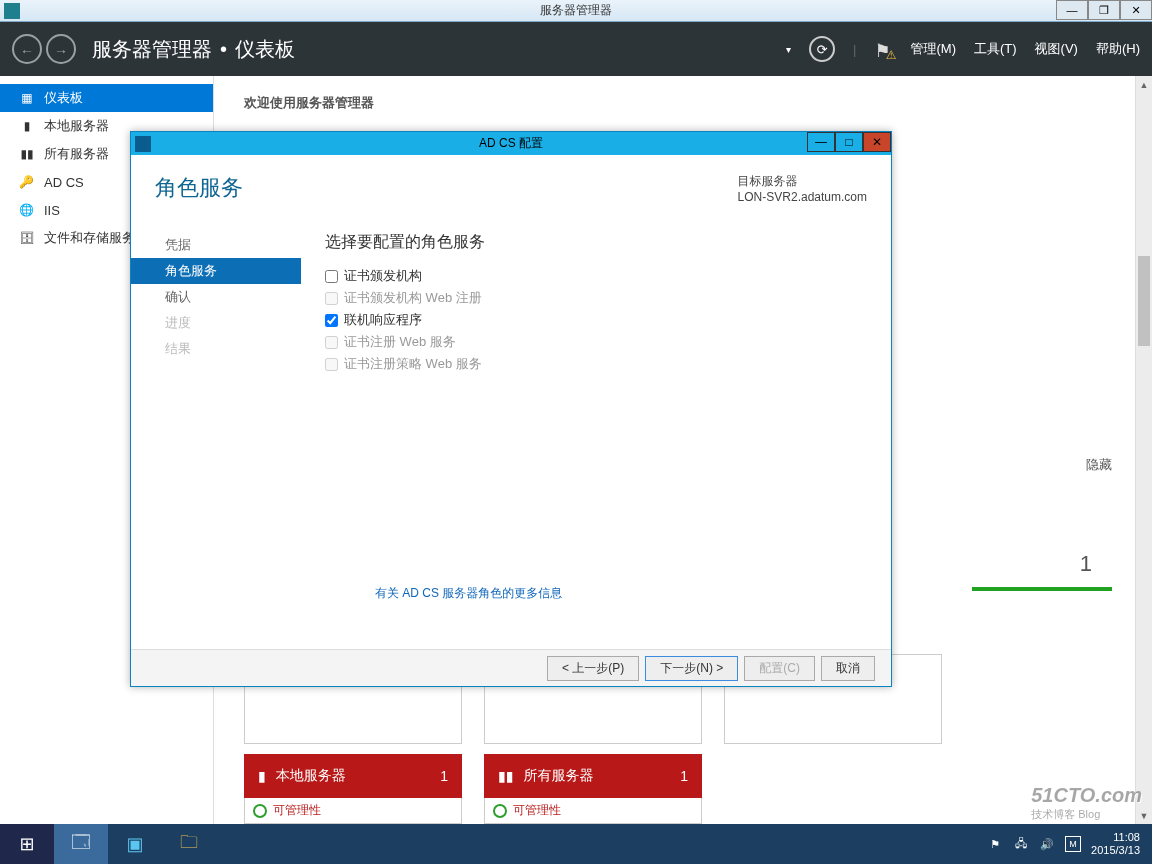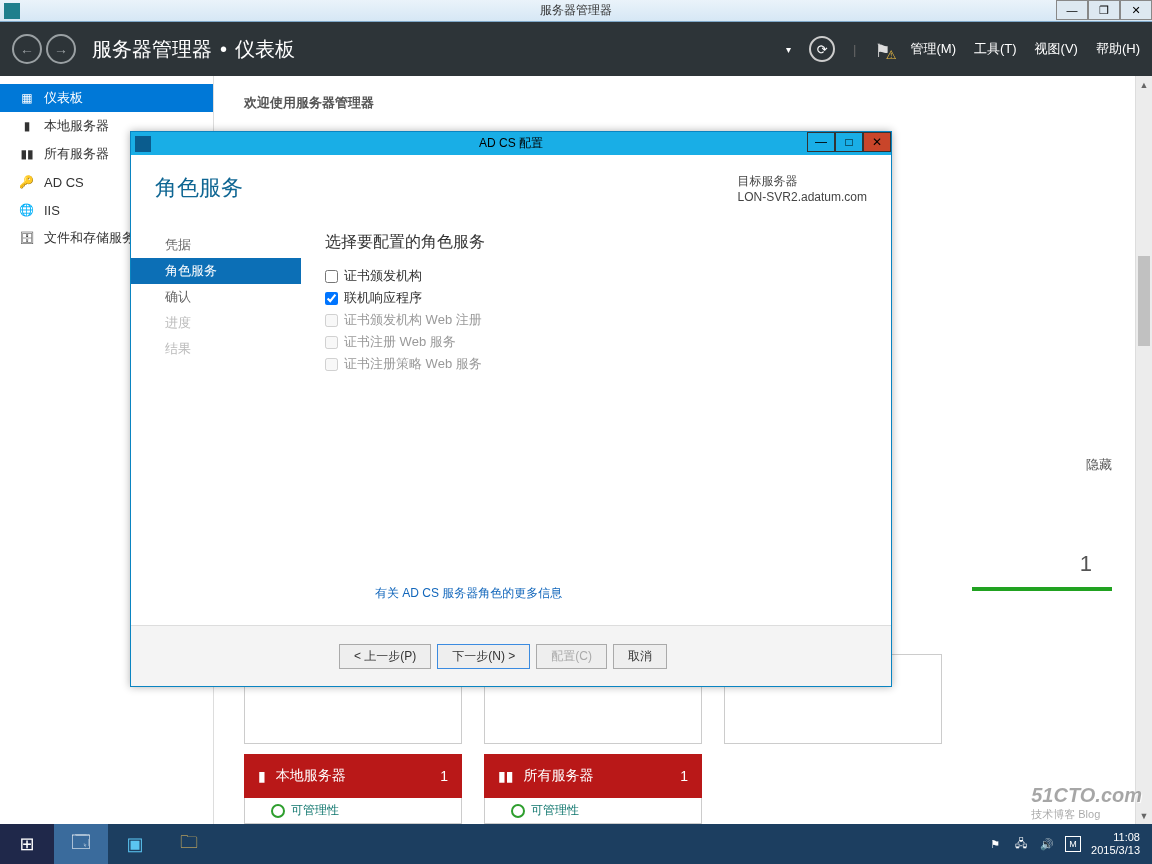--- a/index.html
+++ b/index.html
@@ -35,21 +35,21 @@
 
 .hide-link { position: absolute; right: 40px; top: 380px; font-size: 13px; color: #555; }
 
 .tile-row { position: absolute; bottom: 80px; left: 30px; display: flex; gap: 22px; }
 .tile-blank { width: 218px; height: 90px; border: 1px solid #ccc; background: #fff; }
 .num-box { position: absolute; right: 40px; top: 465px; width: 140px; height: 50px; border-bottom: 4px solid #21a221; display: flex; align-items: center; justify-content: flex-end; padding-right: 20px; font-size: 22px; color: #555;}
 
 .tile-row2 { position: absolute; bottom: 0; left: 30px; display: flex; gap: 22px; }
 .tile-red { width: 218px; height: 44px; background: #b91818; color: #fff; display: flex; align-items: center; padding: 0 14px; font-size: 14px; }
 .tile-red .count { margin-left: auto; }
-.tile-sub { width: 218px; height: 26px; border: 1px solid #ccc; border-top: none; display: flex; align-items: center; padding-left: 26px; font-size: 12px; color: #0f766e; gap: 6px;}
+.tile-sub { width: 218px; height: 26px; border: 1px solid #ccc; border-top: none; display: flex; align-items: center; padding-left: 8px; font-size: 12px; color: #b91c1c; gap: 6px;}
 .green-circle { width: 14px; height: 14px; border: 2px solid #2e9e2e; border-radius: 50%; display: inline-block; position: relative;}
 .green-circle::after { content: ""; position: absolute; width: 8px; height: 2px; background: #2e9e2e; top: 2px; left: 1px; transform: rotate(45deg); display:none;}
 
 
 .dialog { position: absolute; left: 130px; top: 131px; width: 762px; height: 556px; background: #fff; border: 1px solid #0a84c1; box-shadow: 0 0 8px rgba(0,0,0,0.3); z-index: 10; }
 .dialog-title { height: 23px; background: #19aee6; color: #000; font-size: 12px; display: flex; align-items: center; position: relative; }
 .dialog-title .d-icon { width: 16px; height: 16px; margin: 0 4px; background: #0a5c8e; }
 .dialog-title .d-title { position: absolute; left: 50%; transform: translateX(-50%); }
 .dialog-title .d-btns { position: absolute; right: 0; top: 0; display: flex; }
 .dialog-title .d-btn { width: 28px; height: 20px; border: 1px solid #333; display: flex; align-items: center; justify-content: center; font-size: 12px; background: #19aee6; }
@@ -64,21 +64,21 @@
 .dialog-nav div { height: 26px; display: flex; align-items: center; padding-left: 12px; color: #666; }
 .dialog-nav div.active { background: #0c6fb6; color: #fff; margin-left: -22px; padding-left: 34px; width: calc(100% + 22px); }
 
 .dialog-content { flex: 1; padding: 20px 24px; }
 .dialog-content h2 { font-size: 16px; font-weight: normal; color: #333; margin-bottom: 12px; }
 .chk-row { display: flex; align-items: center; gap: 6px; font-size: 13px; color: #999; height: 22px; }
 .chk-row input { width: 13px; height: 13px; }
 .chk-row.enabled { color: #333; }
 .more-link { position: absolute; bottom: 84px; left: 200px; font-size: 12px; color: #1166bb; margin-left: 44px; }
 
-.dialog-footer { position: absolute; bottom: 0; left: 0; right: 0; height: 61px; border-top: 1px solid #ddd; display: flex; align-items: center; justify-content: center; padding-right: 16px; gap: 6px; background: #f4f4f4; }
+.dialog-footer { position: absolute; bottom: 0; left: 0; right: 0; height: 37px; border-top: 1px solid #ddd; display: flex; align-items: center; justify-content: flex-end; padding-right: 16px; gap: 6px; background: #f4f4f4; }
 .dialog-footer button { height: 25px; padding: 0 14px; font-size: 12px; background: #eee; border: 1px solid #aaa; color: #333; }
 .dialog-footer button:disabled { color: #aaa; }
 .dialog-footer button.primary { border: 1px solid #3b8be0; }
 
 
 .taskbar { position: absolute; bottom: 0; left: 0; right: 0; height: 40px; background: #1c3e60; display: flex; align-items: center; }
 .taskbar .tb-btn { width: 54px; height: 40px; display: flex; align-items: center; justify-content: center; color: #fff; font-size: 18px; }
 .taskbar .tb-btn.start { background: #1f284a; }
 .taskbar .tb-btn.active { background: #3a6b9c; }
 .taskbar .tray { margin-left: auto; display: flex; align-items: center; gap: 10px; padding-right: 12px; color: #fff; font-size: 11px; }
@@ -226,27 +226,27 @@
       <div>确认</div>
       <div style="color:#bbb;">进度</div>
       <div style="color:#bbb;">结果</div>
     </div>
     <div class="dialog-content">
       <h2>选择要配置的角色服务</h2>
       <div class="chk-row enabled">
           <input type="checkbox" style="">
           <span>证书颁发机构</span>
         </div>
+      <div class="chk-row">
+          <input type="checkbox" disabled="" style="">
+          <span>证书颁发机构 Web 注册</span>
+        </div>
       <div class="chk-row enabled">
           <input type="checkbox" checked="" style="">
           <span>联机响应程序</span>
-        </div>
-      <div class="chk-row">
-          <input type="checkbox" disabled="" style="">
-          <span>证书颁发机构 Web 注册</span>
         </div>
       <div class="chk-row">
           <input type="checkbox" disabled="" style="">
           <span>证书注册 Web 服务</span>
         </div>
       <div class="chk-row">
           <input type="checkbox" disabled="" style="">
           <span>证书注册策略 Web 服务</span>
         </div>
     </div>

